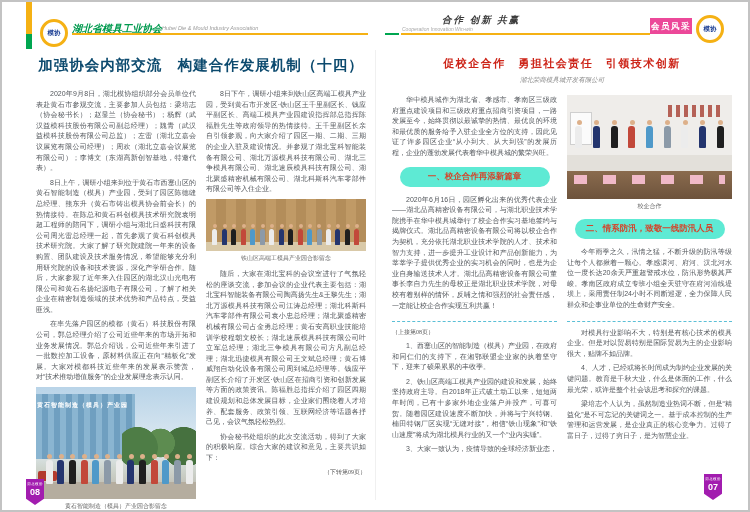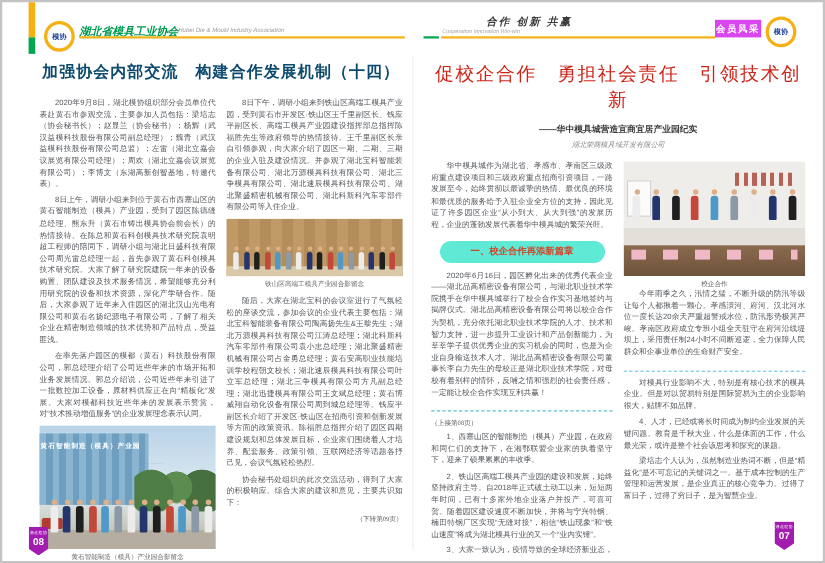--- a/index.html
+++ b/index.html
@@ -16,28 +16,28 @@
   .logo-l{left:40px;top:19px;}
   .logo-r{left:696px;top:15px;}
   .org-cn{position:absolute;left:72px;top:22px;font-size:10px;font-weight:bold;font-style:italic;color:#009a4e;}
   .org-en{position:absolute;left:162px;top:25px;font-size:5.5px;font-style:italic;color:#9a9a9a;}
   .rule{position:absolute;height:2px;top:33px;}
   .rule-l{left:72px;width:296px;background:#f5b114;}
   .rule-g{left:385px;width:14px;background:#00a650;}
   .rule-r{left:401px;width:249px;background:#f5b114;}
   .slogan-cn{position:absolute;left:402px;top:14px;font-size:9.5px;font-weight:bold;font-style:italic;color:#3c3c3c;letter-spacing:2px;margin-left:40px;}
   .slogan-en{position:absolute;left:402px;top:26px;font-size:5px;font-style:italic;color:#a8a8a8;}
-  .sec-badge{position:absolute;left:650px;top:18px;width:42px;height:16px;background:#d946ef;
+  .sec-badge{position:absolute;left:650px;top:18px;width:42px;height:16px;background:#ec4899;
              color:#fff;font-size:8.5px;font-weight:bold;text-align:center;line-height:16px;letter-spacing:1.5px;}
   
   .page{position:absolute;top:56px;}
   .page-l{left:36px;width:330px;}
   .page-r{left:392px;width:340px;}
   .title-blue{margin:0;text-align:center;font-size:14.5px;font-weight:bold;color:#0c4a6e;letter-spacing:1px;}
-  .title-red{margin:0;text-align:center;font-size:17px;font-weight:normal;color:#cd2418;letter-spacing:1.5px;}
+  .title-red{margin:0;text-align:center;font-size:11px;font-weight:bold;color:#cd2418;letter-spacing:1.5px;}
   .subtitle{margin:10px 0 0;text-align:center;font-size:8px;font-weight:bold;color:#3a3a3a;}
   .byline{margin:5px 0 0;text-align:center;font-size:6.5px;font-style:italic;color:#8a8a8a;font-family:"Liberation Serif",serif;}
   .cols{display:flex;gap:10px;margin-top:14px;}
   .col{width:160px;}
   .page-r .col{width:165px;}
   .col p.body{margin:0 0 4px;font-size:7px;line-height:10.6px;color:#53575c;text-align:justify;text-indent:14px;}
   .pill{margin:8px auto 8px;width:150px;padding:4px 0;background:#5eead4;color:#d4442a;
         font-size:8.5px;font-weight:bold;text-align:center;border-radius:10px;}
   .dashes{border:0;border-top:1px dashed #5bbfd6;margin:10px 0 6px;}
   .note{font-size:6px;color:#555;font-family:"Liberation Serif",serif;margin:0 0 4px;}
@@ -188,21 +188,20 @@
     </div>
   </section>
 
   <div class="pgbadge badge-l">
     <span class="lbl">湖北模协</span>
     <span class="num">08</span>
   </div>
 
   <section class="page page-r">
     <h1 class="title-red">促校企合作　勇担社会责任　引领技术创新</h1>
-    <p class="subtitle">——华中模具城营造宜商宜居产业园纪实</p>
     <p class="byline">湖北荣商模具城开发有限公司</p>
     <div class="cols" style="margin-top:10px;">
 
       <div class="col">
         <p class="body">华中模具城作为湖北省、孝感市、孝南区三级政府重点建设项目和三级政府重点招商引资项目，一路发展至今，始终贯彻以最诚挚的热情、最优良的环境和最优质的服务给予入驻企业全方位的支持，因此见证了许多园区企业“从小到大、从大到强”的发展历程，企业的蓬勃发展代表着华中模具城的繁荣兴旺。</p>
         <div class="pill">一、校企合作再添新篇章</div>
         <p class="body">2020年6月16日，园区孵化出来的优秀代表企业——湖北品高精密设备有限公司，与湖北职业技术学院携手在华中模具城举行了校企合作实习基地签约与揭牌仪式。湖北品高精密设备有限公司将以校企合作为契机，充分依托湖北职业技术学院的人才、技术和智力支持，进一步提升工业设计和产品创新能力，为莘莘学子提供优秀企业的实习机会的同时，也是为企业自身输送技术人才。湖北品高精密设备有限公司董事长李自力先生的母校正是湖北职业技术学院，对母校有着别样的情怀，反哺之情和强烈的社会责任感，一定能让校企合作实现互利共赢！</p>
         <hr class="dashes">
         <p class="note">（上接第08页）</p>
         <p class="body">1、西塞山区的智能制造（模具）产业园，在政府和同仁们的支持下，在湘鄂联盟企业家的执着坚守下，迎来了硕果累累的丰收季。</p>
@@ -224,20 +223,21 @@
                 <i class="person"></i>
                 <i class="person"></i>
                 <i class="person"></i>
                 <i class="person"></i>
               </div>
             <div class="p3-table"></div>
             <div class="p3-papers"></div>
           </div>
           <figcaption>校企合作</figcaption>
         </figure>
+        <div class="pill">二、情系防汛，致敬一线防汛人员</div>
         <p class="body">今年雨季之久，汛情之猛，不断升级的防汛等级让每个人都揪着一颗心。孝感澴河、府河、汉北河水位一度长达20余天严重超警戒水位，防汛形势极其严峻。孝南区政府成立专班小组全天驻守在府河沿线堤坝上，采用责任制24小时不间断巡逻，全力保障人民群众和企事业单位的生命财产安全。</p>
         <hr class="dashes">
         <p class="body">对模具行业影响不大，特别是有核心技术的模具企业。但是对以贸易特别是国际贸易为主的企业影响很大，贴牌不如品牌。</p>
         <p class="body">4、人才，已经或将长时间成为制约企业发展的关键问题。教育是千秋大业，什么是体面的工作，什么最光荣，或许是整个社会该思考和探究的课题。</p>
         <p class="body">梁培志个人认为，虽然制造业热词不断，但是“精益化”是不可忘记的关键词之一。基于成本控制的生产管理和运营发展，是企业真正的核心竞争力。过得了富日子，过得了穷日子，是为智慧企业。</p>
       </div>
 
     </div>
   </section>
 

